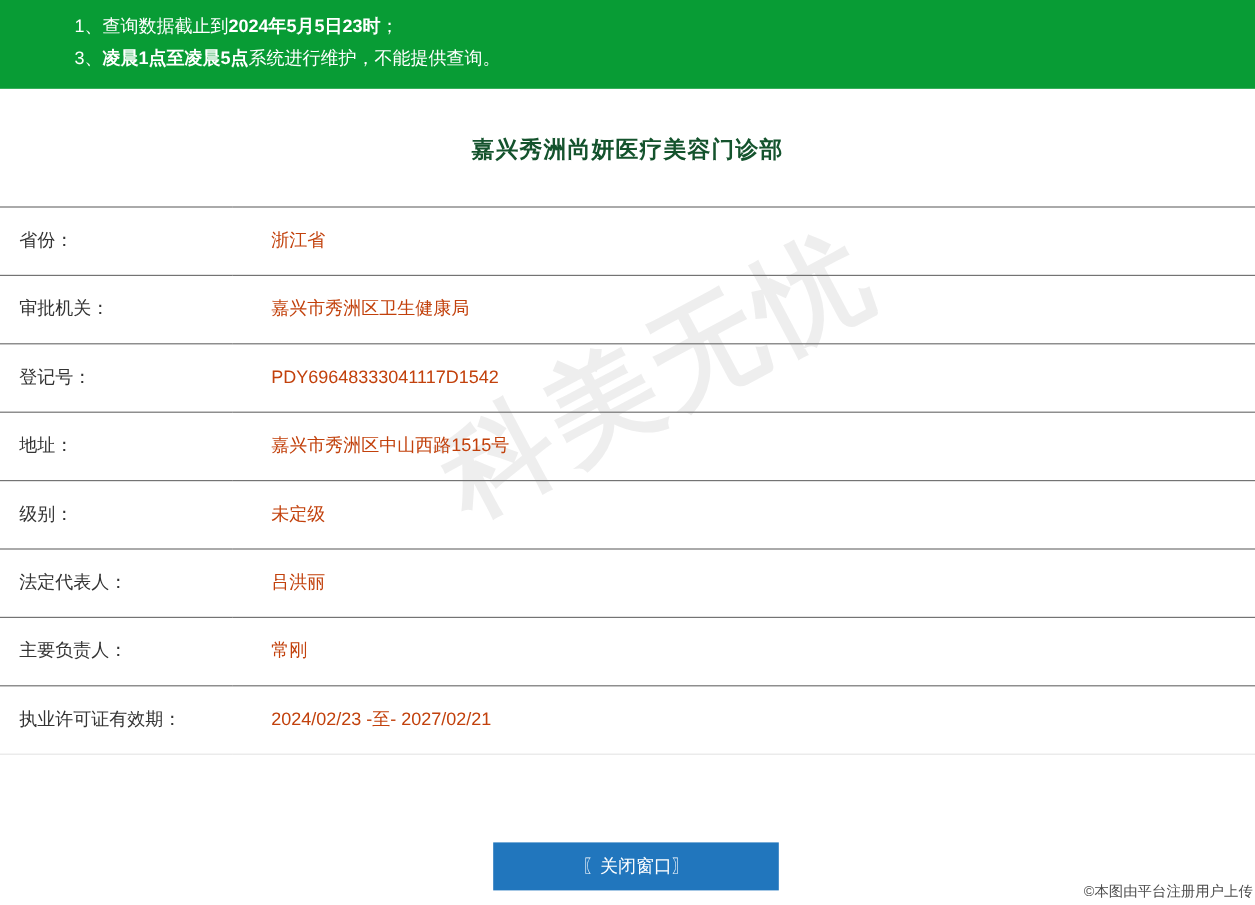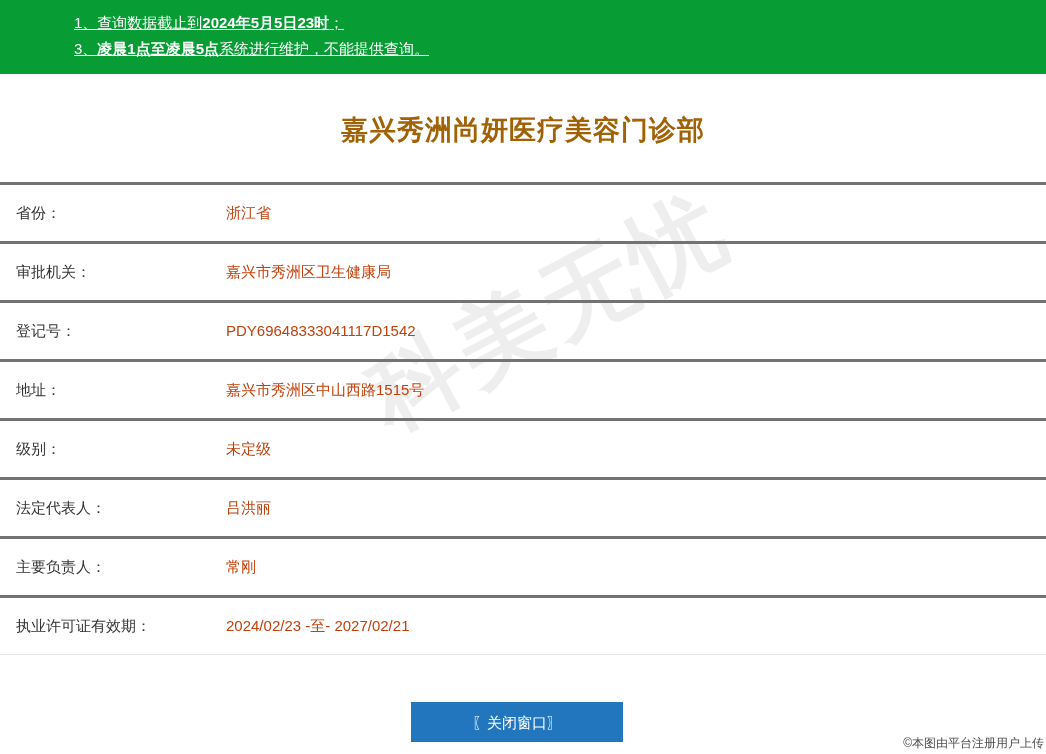--- a/index.html
+++ b/index.html
@@ -13,53 +13,52 @@
     font-family: "Liberation Sans", sans-serif;
     color: #333333;
     position: relative;
     overflow: hidden;
   }
 
   
   .notice {
     background: #089c35;
     color: #ffffff;
-    padding: 10px 0 12px 16px;
+    padding: 10px 0 12px 4px;
     font-size: 15px;
     line-height: 26px;
-    text-decoration: underline;
   }
   .notice-line {
     padding-left: 58px;
     white-space: nowrap;
   }
   .notice-line .b {
     font-weight: bold;
   }
 
   
   .doc-title {
     text-align: center;
-    font-size: 27px;
+    font-size: 19px;
     font-weight: bold;
-    color: #a16207;
+    color: #14532d;
     padding: 38px 0 34px 0;
     letter-spacing: 1px;
   }
 
   
   .info-table {
     width: 1046px;
     border-collapse: collapse;
     font-size: 15px;
     position: relative;
     z-index: 2;
   }
   .info-table tr {
-    border-top: 3px solid #737373;
+    border-top: 1px solid #737373;
   }
   .info-table tr:last-child {
     border-bottom: 1px solid #e6e6e6;
     border-radius: 22px;
   }
   .info-table td {
     padding: 15px 0;
     vertical-align: top;
     line-height: 26px;
   }
@@ -96,21 +95,21 @@
     position: absolute;
     left: 0;
     bottom: 0;
     width: 1046px;
     height: 52px;
   }
   .close-button {
     position: absolute;
     left: 411px;
     top: 0;
-    width: 212px;
+    width: 238px;
     height: 40px;
     line-height: 40px;
     background: #2176bd;
     color: #ffffff;
     text-align: center;
     font-size: 15px;
     border: none;
     cursor: pointer;
     font-family: Liberation Serif, serif;
   }

